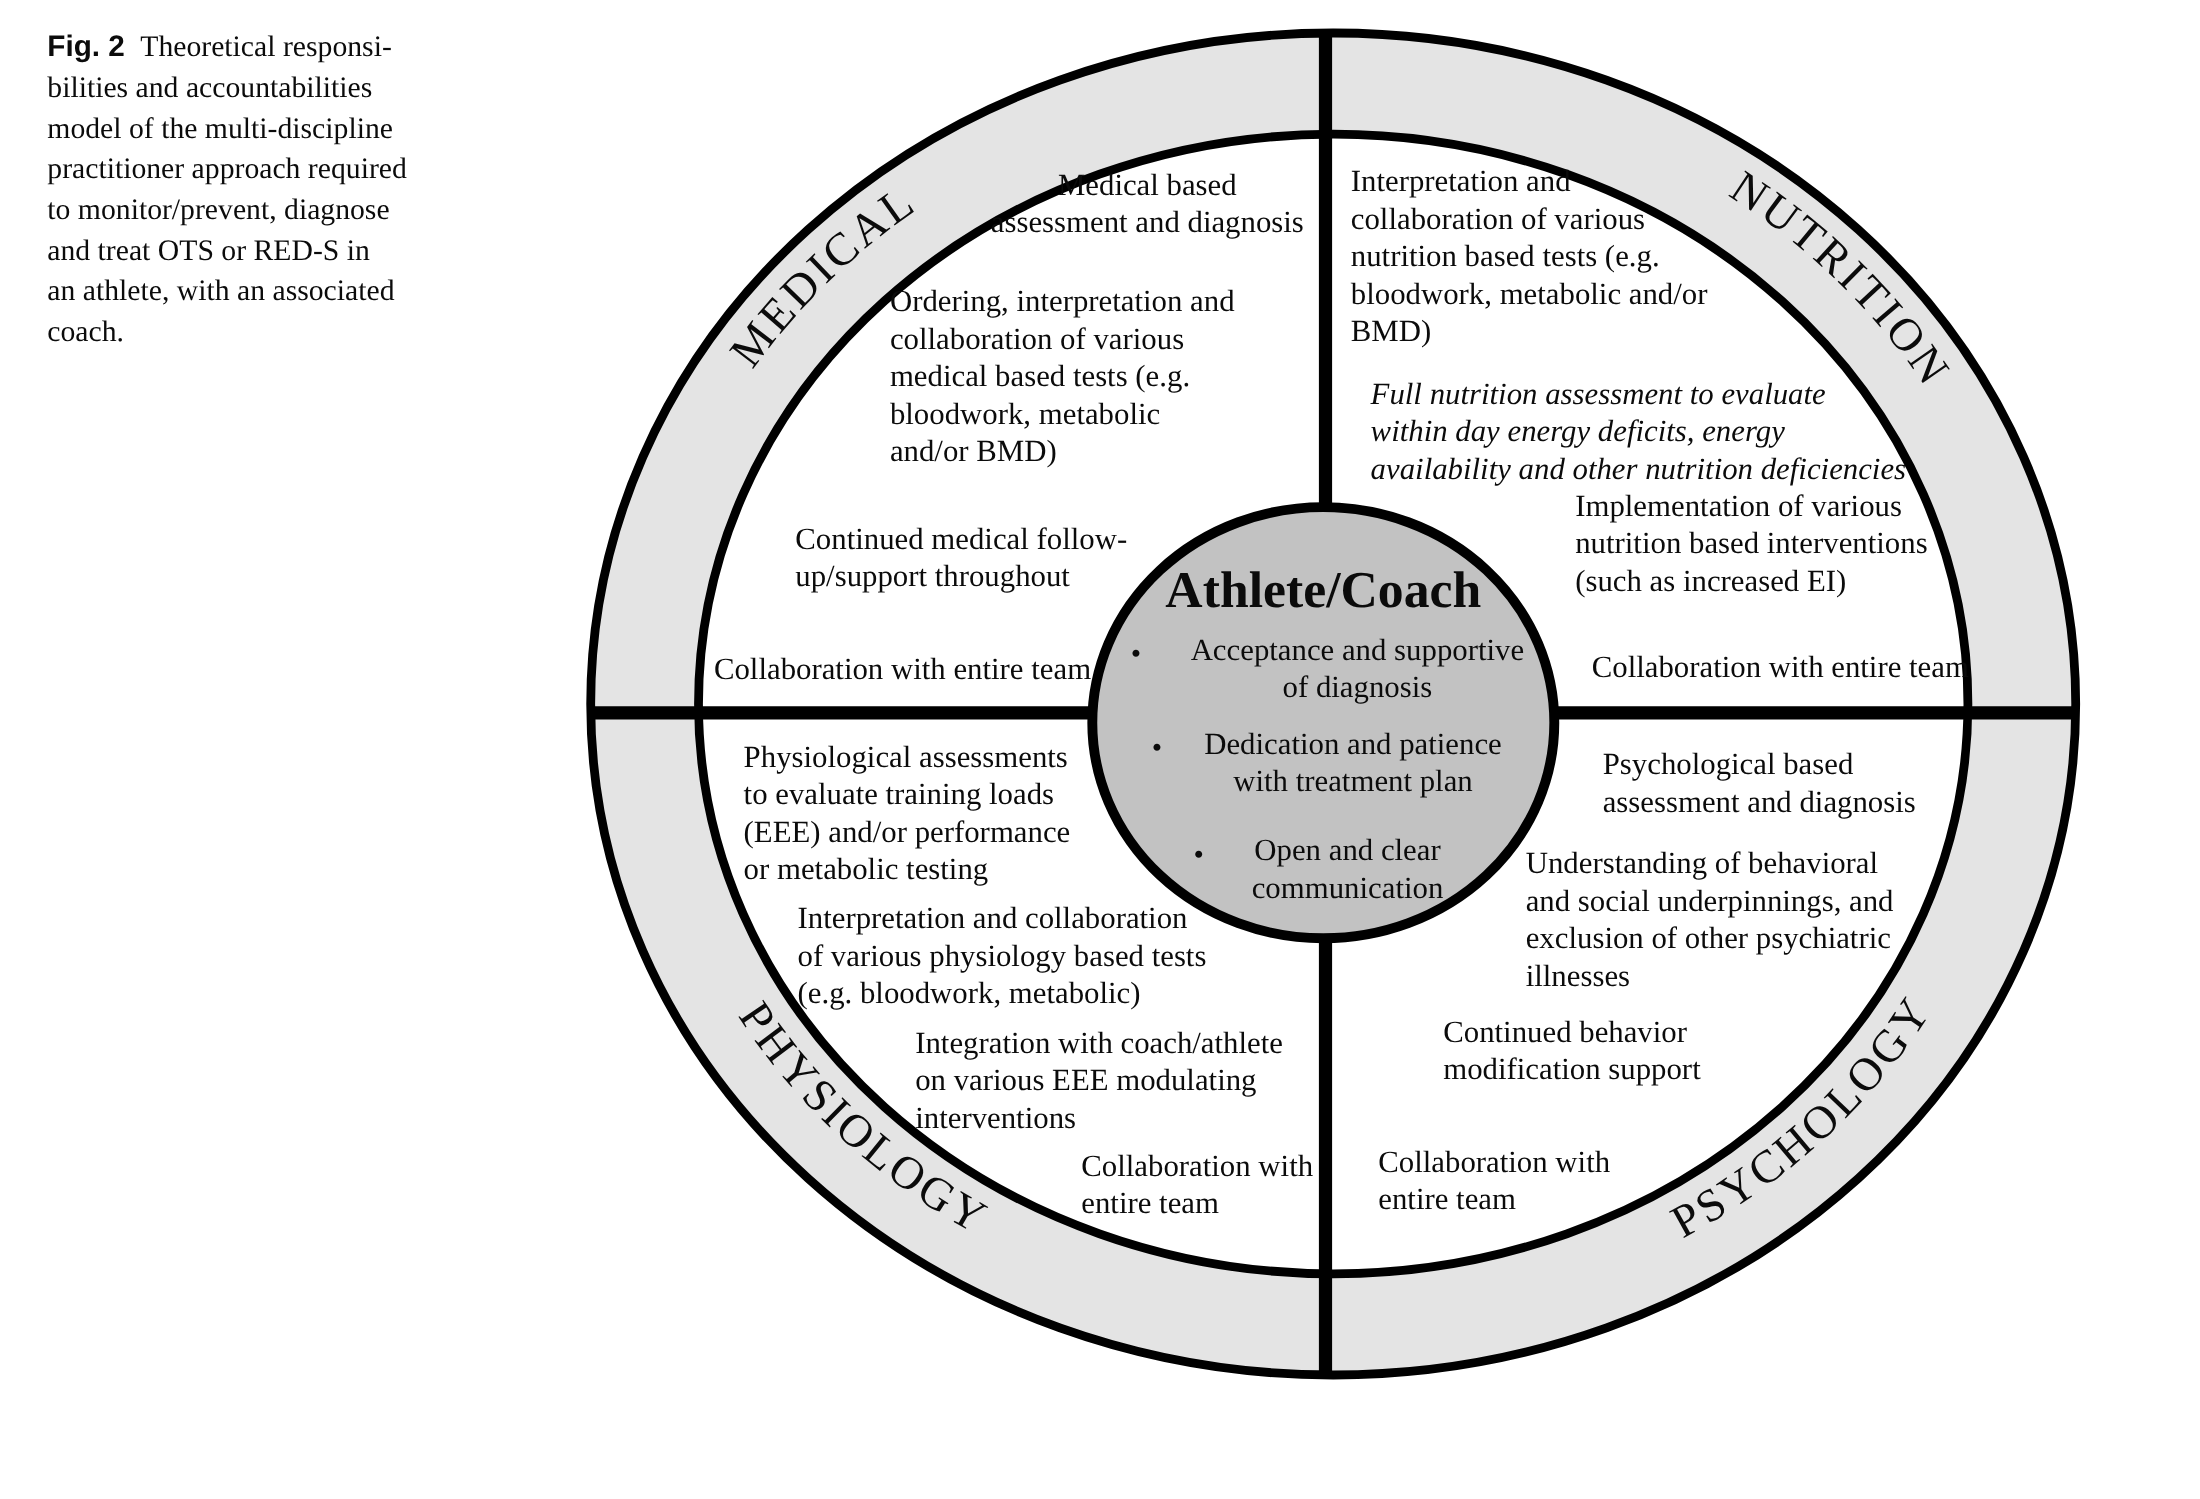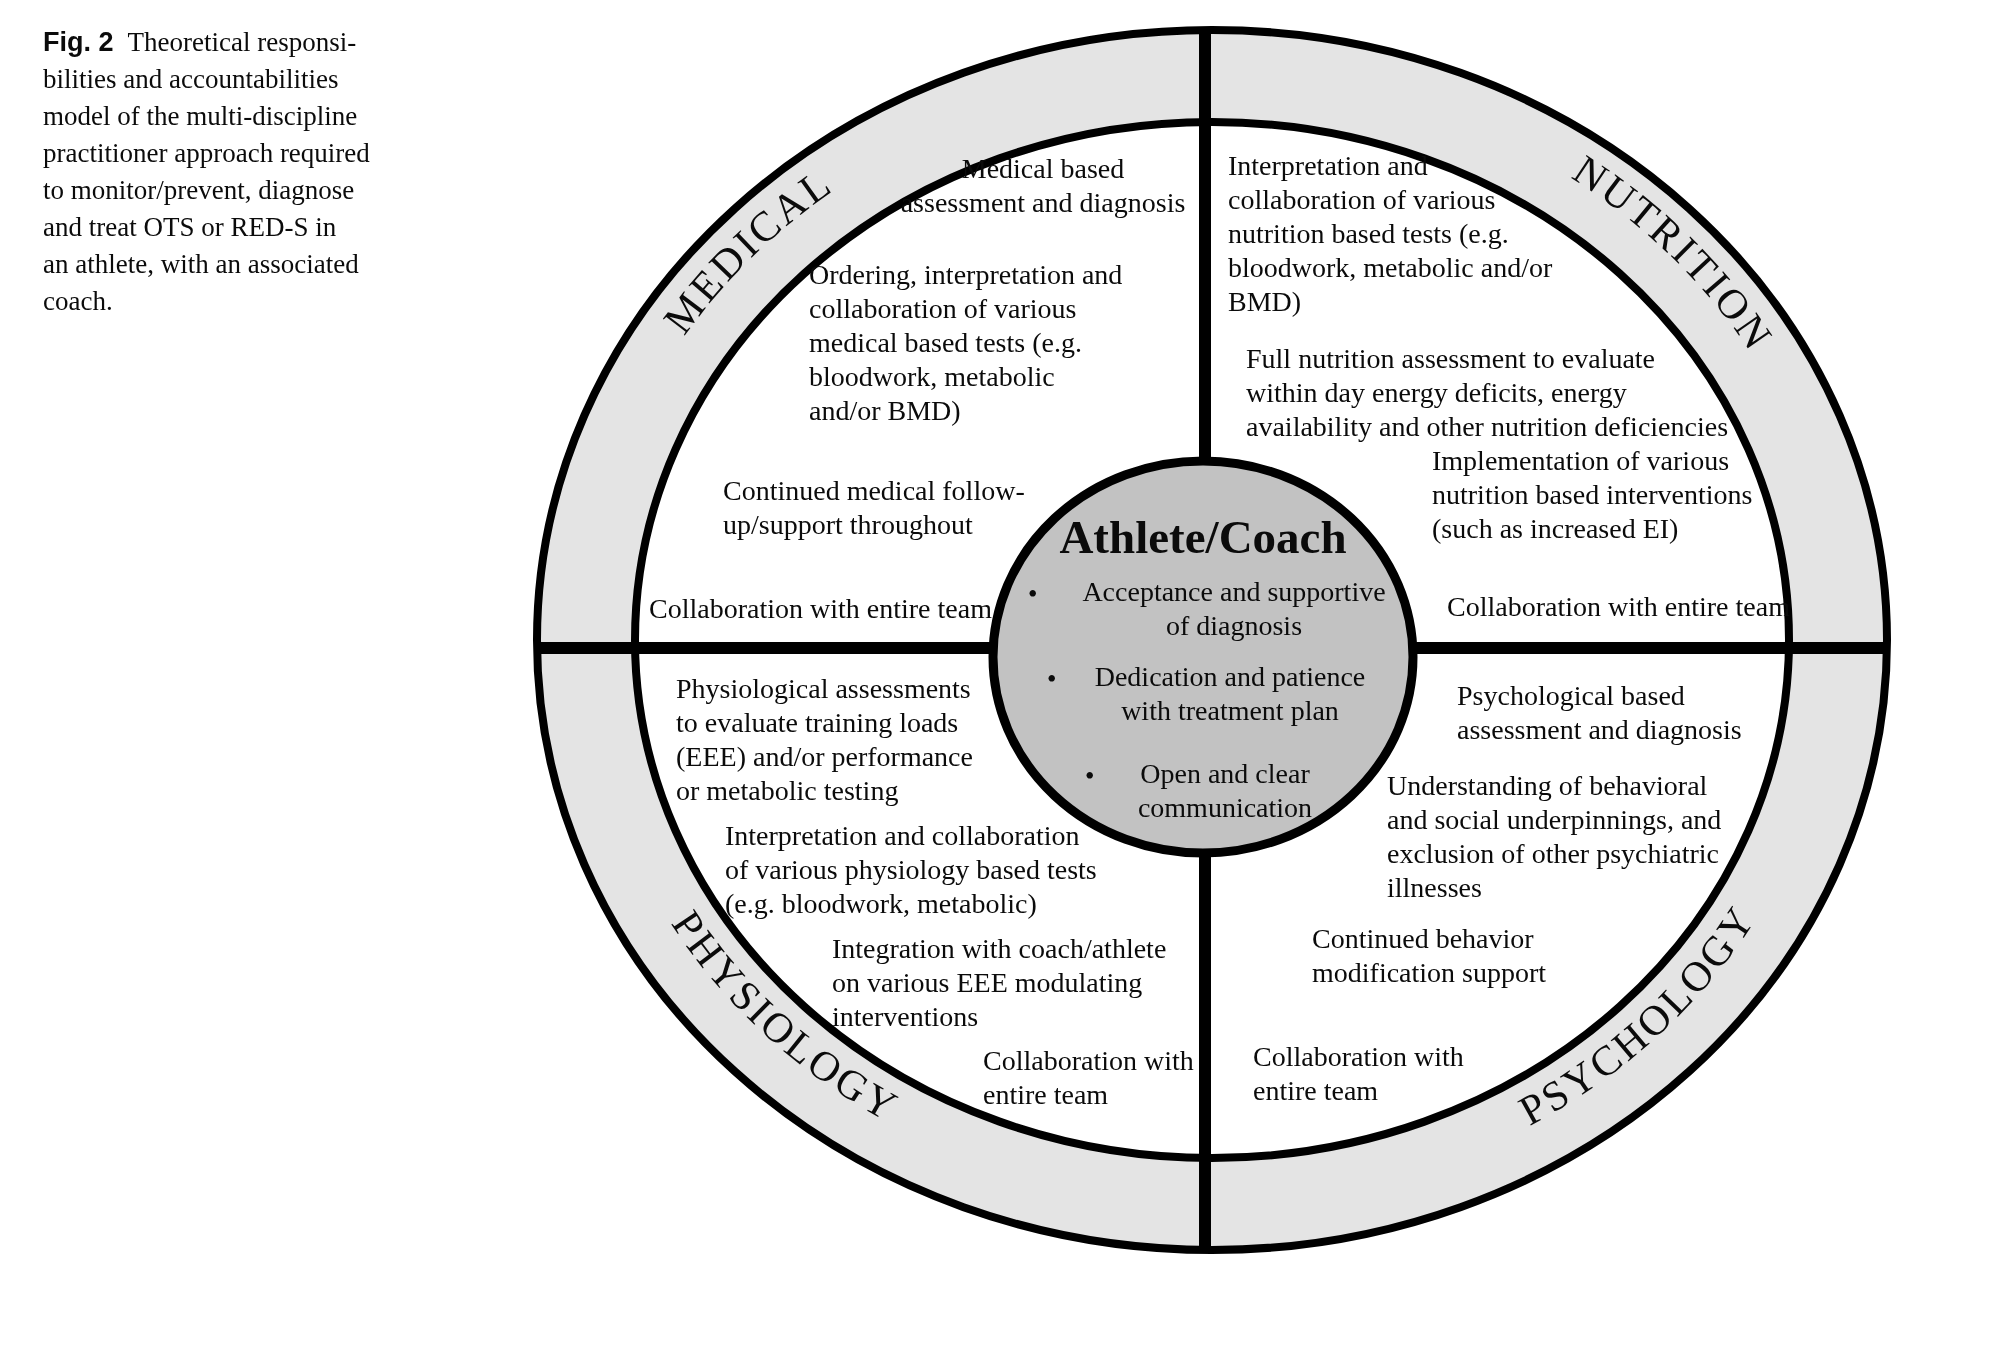--- a/index.html
+++ b/index.html
@@ -81,21 +81,21 @@
 and/or BMD)</div>
   <div class="tb" style="left:723px; top:474px; width:360px;">Continued medical follow-
 up/support throughout</div>
   <div class="tb" style="left:649px; top:592px; width:420px;">Collaboration with entire team</div>
 
   <div class="tb" style="left:1228px; top:149px; width:380px;">Interpretation and
 collaboration of various
 nutrition based tests (e.g.
 bloodwork, metabolic and/or
 BMD)</div>
-  <div class="tb" style="left:1246px; top:342px; width:530px;">Full nutrition assessment to evaluate
+  <div class="tb" style="left:1246px; top:342px; width:530px;font-style:italic;">Full nutrition assessment to evaluate
 within day energy deficits, energy
 availability and other nutrition deficiencies</div>
   <div class="tb" style="left:1432px; top:444px; width:380px;">Implementation of various
 nutrition based interventions
 (such as increased EI)</div>
   <div class="tb" style="left:1447px; top:590px; width:420px;">Collaboration with entire team</div>
 
   <div class="tb" style="left:676px; top:672px; width:360px;">Physiological assessments
 to evaluate training loads
 (EEE) and/or performance

